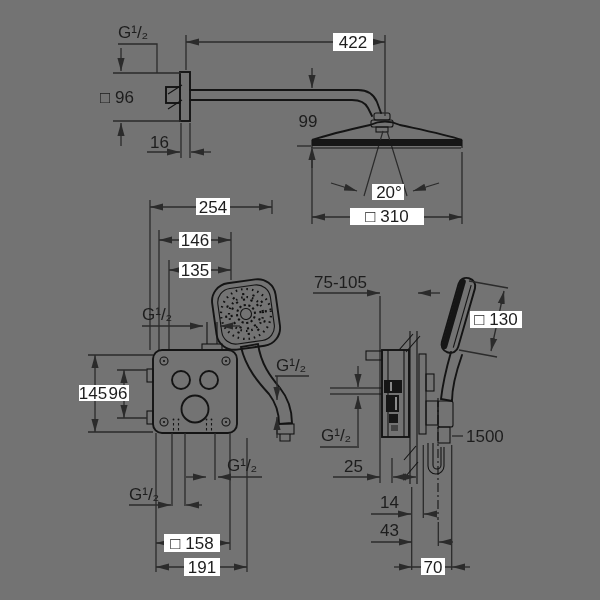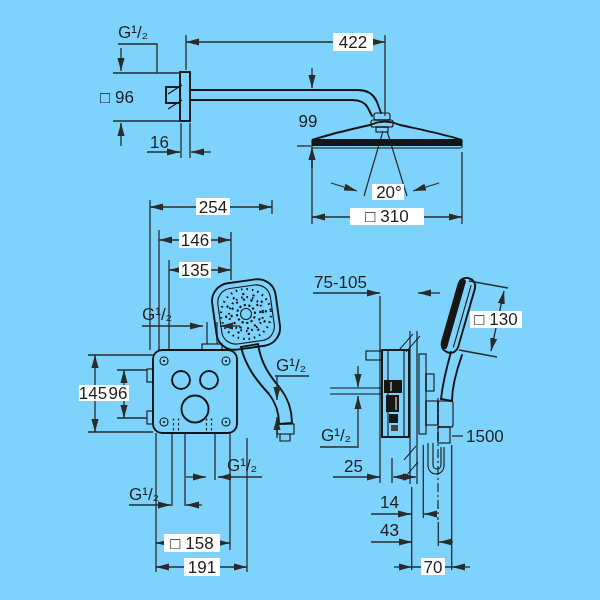--- a/index.html
+++ b/index.html
@@ -1,16 +1,16 @@
 <!DOCTYPE html>
 <html><head>
 <meta charset="utf-8">
 <style>
   html,body{margin:0;padding:0;background:#fff;}
-  .stage{width:600px;height:600px;position:relative;background:#7dd3fc;overflow:hidden;}
+  .stage{width:600px;height:600px;position:relative;background:#737373;overflow:hidden;}
   .o2{stroke:#141414;stroke-width:1.9;fill:none;stroke-linecap:round;}
   .o1{stroke:#141414;stroke-width:1.1;fill:none;}
   .d{stroke:#2b2b2b;stroke-width:1.3;fill:none;}
   .dd{stroke:#2b2b2b;stroke-width:1.2;fill:none;}
   .t{font-family:"Liberation Sans",sans-serif;font-size:17px;fill:#1d1d1d;}
   .bg{fill:#ffffff;stroke:none;}
   .dk{fill:#161616;stroke:none;}
   .dots{stroke:#111;stroke-width:2.2;fill:none;}
 </style>
 </head>

